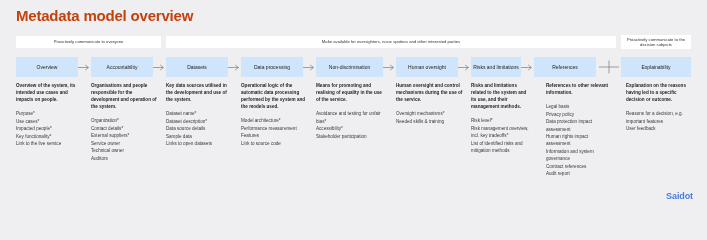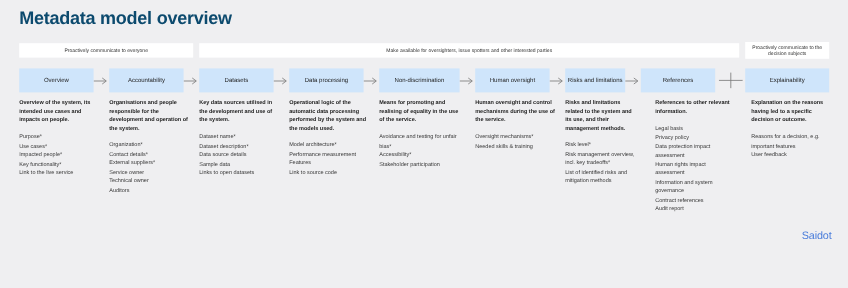--- a/index.html
+++ b/index.html
@@ -9,21 +9,21 @@
     font-family:"Liberation Sans","DejaVu Sans",sans-serif;
     color:#2b2b2b;
     overflow:hidden;
     position:relative;
   }
   .page{position:relative;width:707px;height:211px;}
 
   .title{
     position:absolute;left:16px;top:7px;
     font-size:15px;font-weight:bold;letter-spacing:-0.2px;
-    color:#0c4a6e;
+    color:#c2410c;
   }
 
   
   .bands{
     position:absolute;left:16px;top:36px;width:675px;height:12px;
   }
   .band{
     position:absolute;top:0;height:12px;
     background:#ffffff;
     display:flex;align-items:center;justify-content:center;
@@ -58,21 +58,21 @@
     margin:0 0 7px 0;
   }
   .col ul{list-style:none;margin:0;padding:0;}
   .col li{
     font-size:4.6px;line-height:1.62;color:#3a3a3a;
   }
 
   
   .logo{
     position:absolute;right:14px;bottom:10px;
-    font-size:9px;font-weight:normal;color:#4a7ddb;letter-spacing:-0.1px;
+    font-size:9px;font-weight:bold;color:#4a7ddb;letter-spacing:-0.1px;
   }
 </style>
 </head>
 <body>
 
 <div class="page">
 
   <div class="title">Metadata model overview</div>
 
   <div class="bands">

